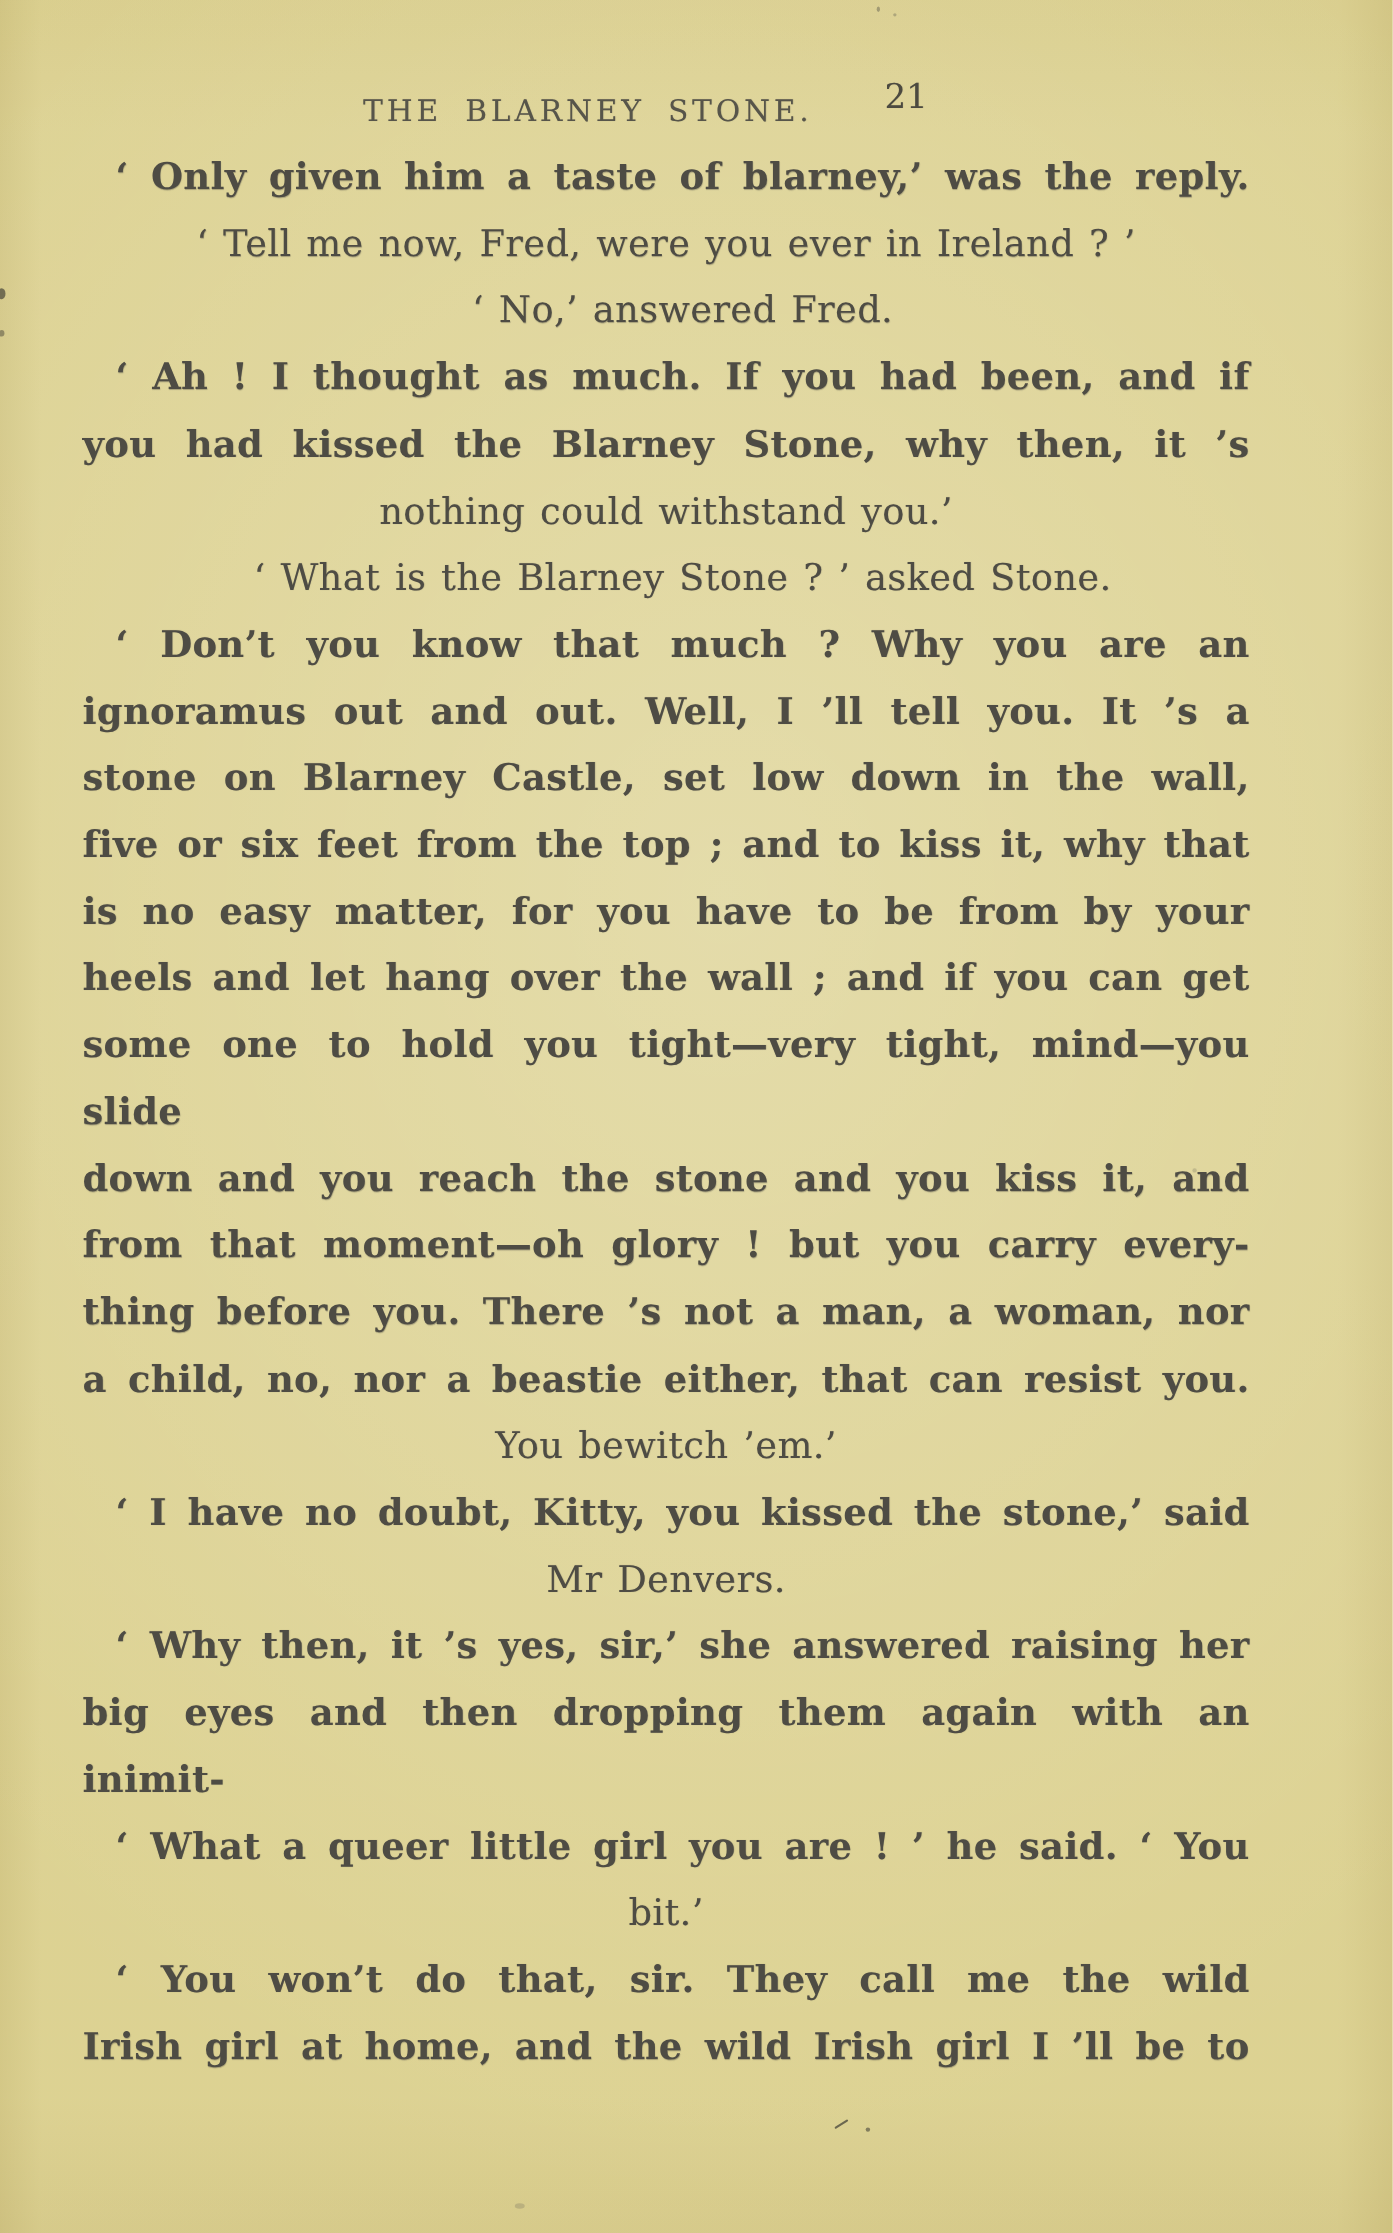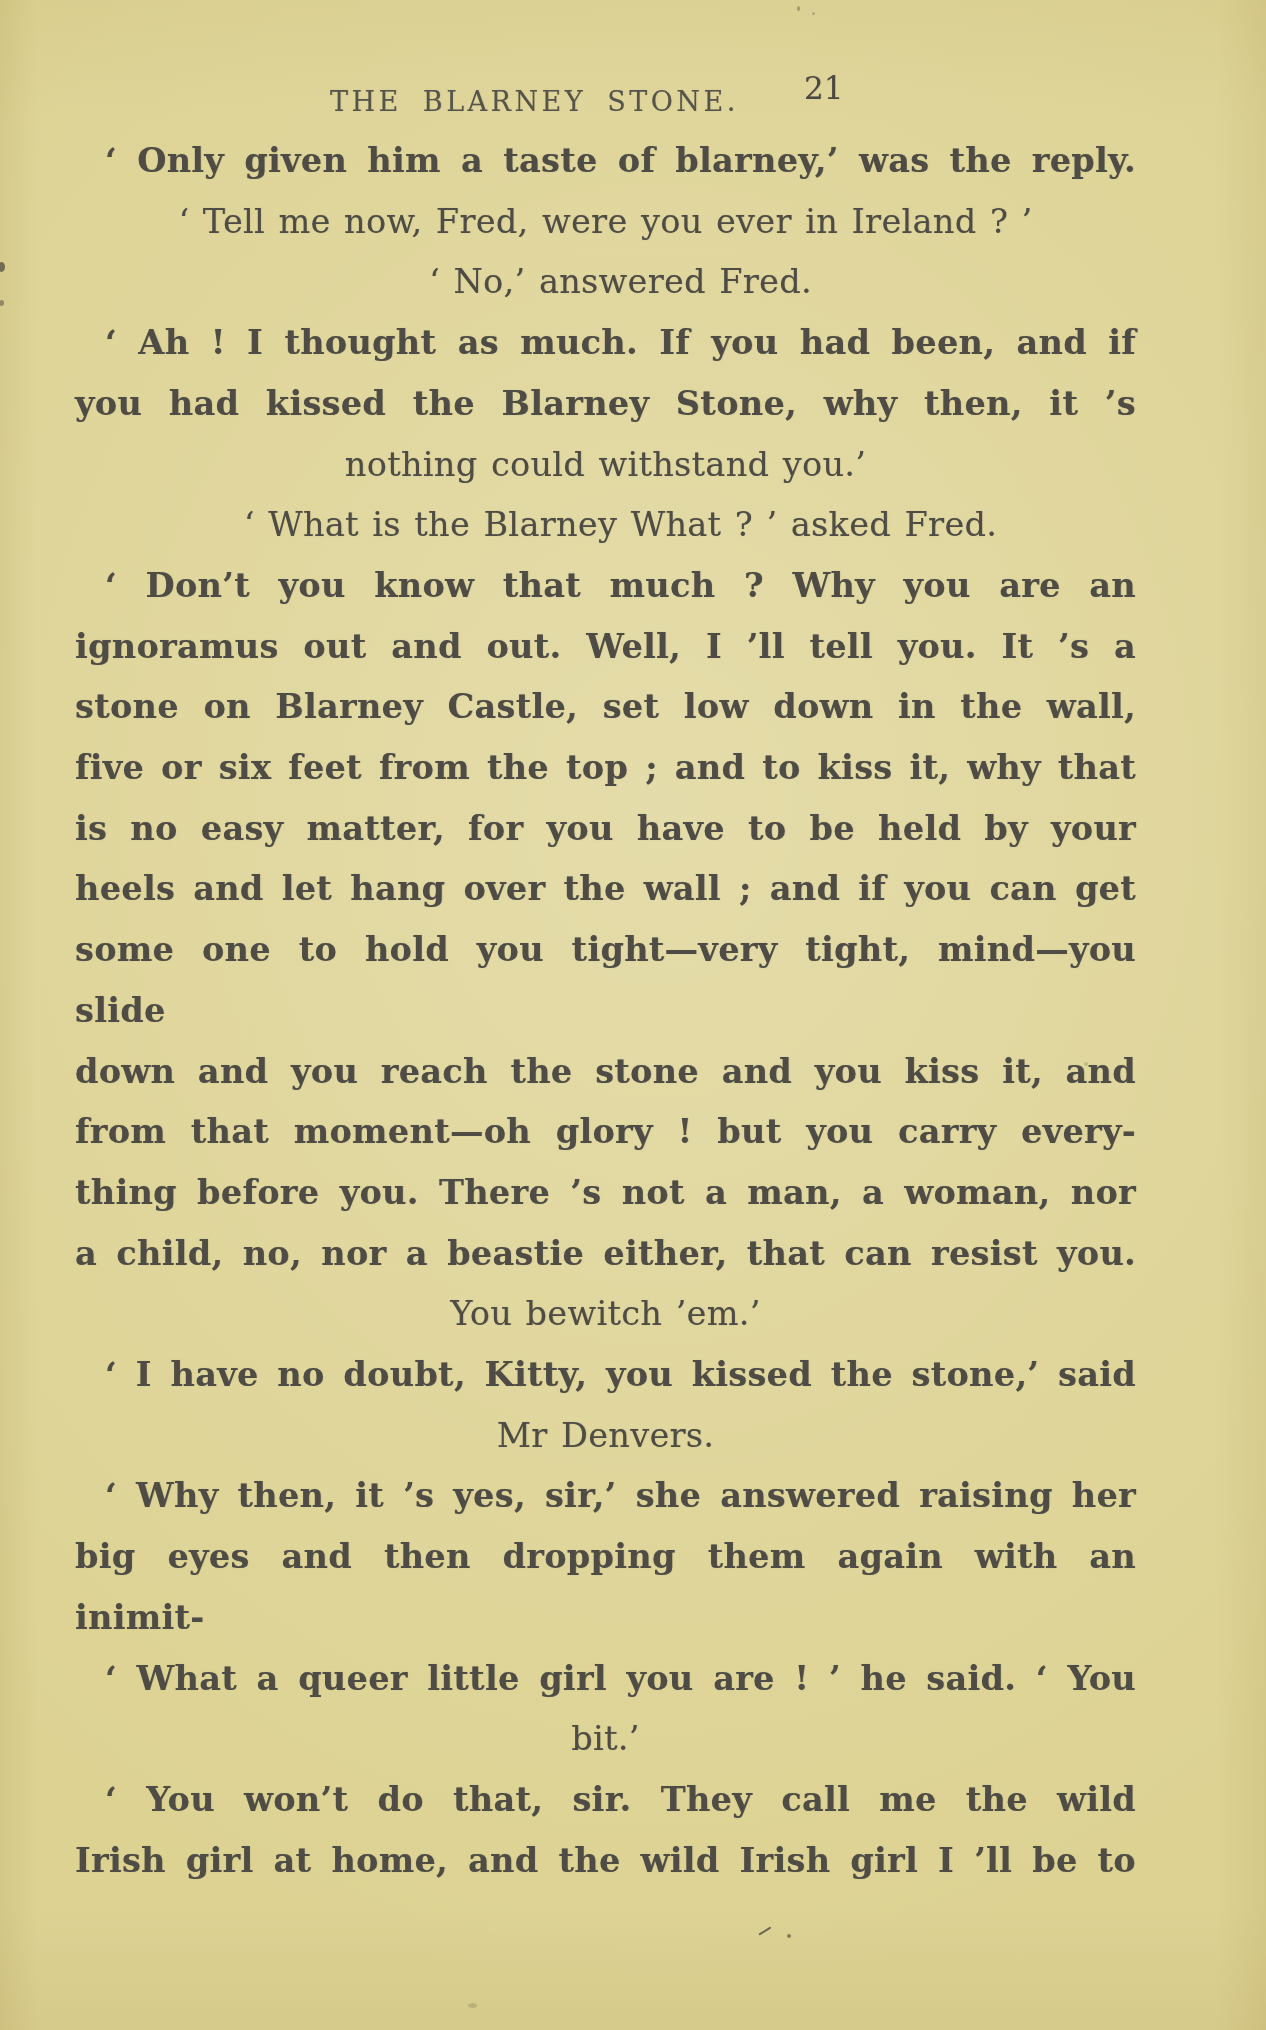--- a/index.html
+++ b/index.html
@@ -115,26 +115,26 @@
     <span class="page-num">21</span>
   </div>
 
   <div class="text-block">
       <div class="line j ind">‘ Only given him a taste of blarney,’ was the reply.</div>
       <div class="line">‘ Tell me now, Fred, were you ever in Ireland ? ’</div>
       <div class="line ind">‘ No,’ answered Fred.</div>
       <div class="line j ind">‘ Ah ! I thought as much. If you had been, and if</div>
       <div class="line j">you had kissed the Blarney Stone, why then, it ’s</div>
       <div class="line">nothing could withstand you.’</div>
-      <div class="line ind">‘ What is the Blarney What ? ’ asked Fred.</div>
+      <div class="line ind">‘ What is the Blarney Stone ? ’ asked Stone.</div>
       <div class="line j ind">‘ Don’t you know that much ? Why you are an</div>
       <div class="line j">ignoramus out and out. Well, I ’ll tell you. It ’s a</div>
       <div class="line j">stone on Blarney Castle, set low down in the wall,</div>
       <div class="line j">five or six feet from the top ; and to kiss it, why that</div>
-      <div class="line j">is no easy matter, for you have to be held by your</div>
+      <div class="line j">is no easy matter, for you have to be from by your</div>
       <div class="line j">heels and let hang over the wall ; and if you can get</div>
       <div class="line j">some one to hold you tight—very tight, mind—you slide</div>
       <div class="line j">down and you reach the stone and you kiss it, and</div>
       <div class="line j">from that moment—oh glory ! but you carry every-</div>
       <div class="line j">thing before you. There ’s not a man, a woman, nor</div>
       <div class="line j">a child, no, nor a beastie either, that can resist you.</div>
       <div class="line">You bewitch ’em.’</div>
       <div class="line j ind">‘ I have no doubt, Kitty, you kissed the stone,’ said</div>
       <div class="line">Mr Denvers.</div>
       <div class="line j ind">‘ Why then, it ’s yes, sir,’ she answered raising her</div>

